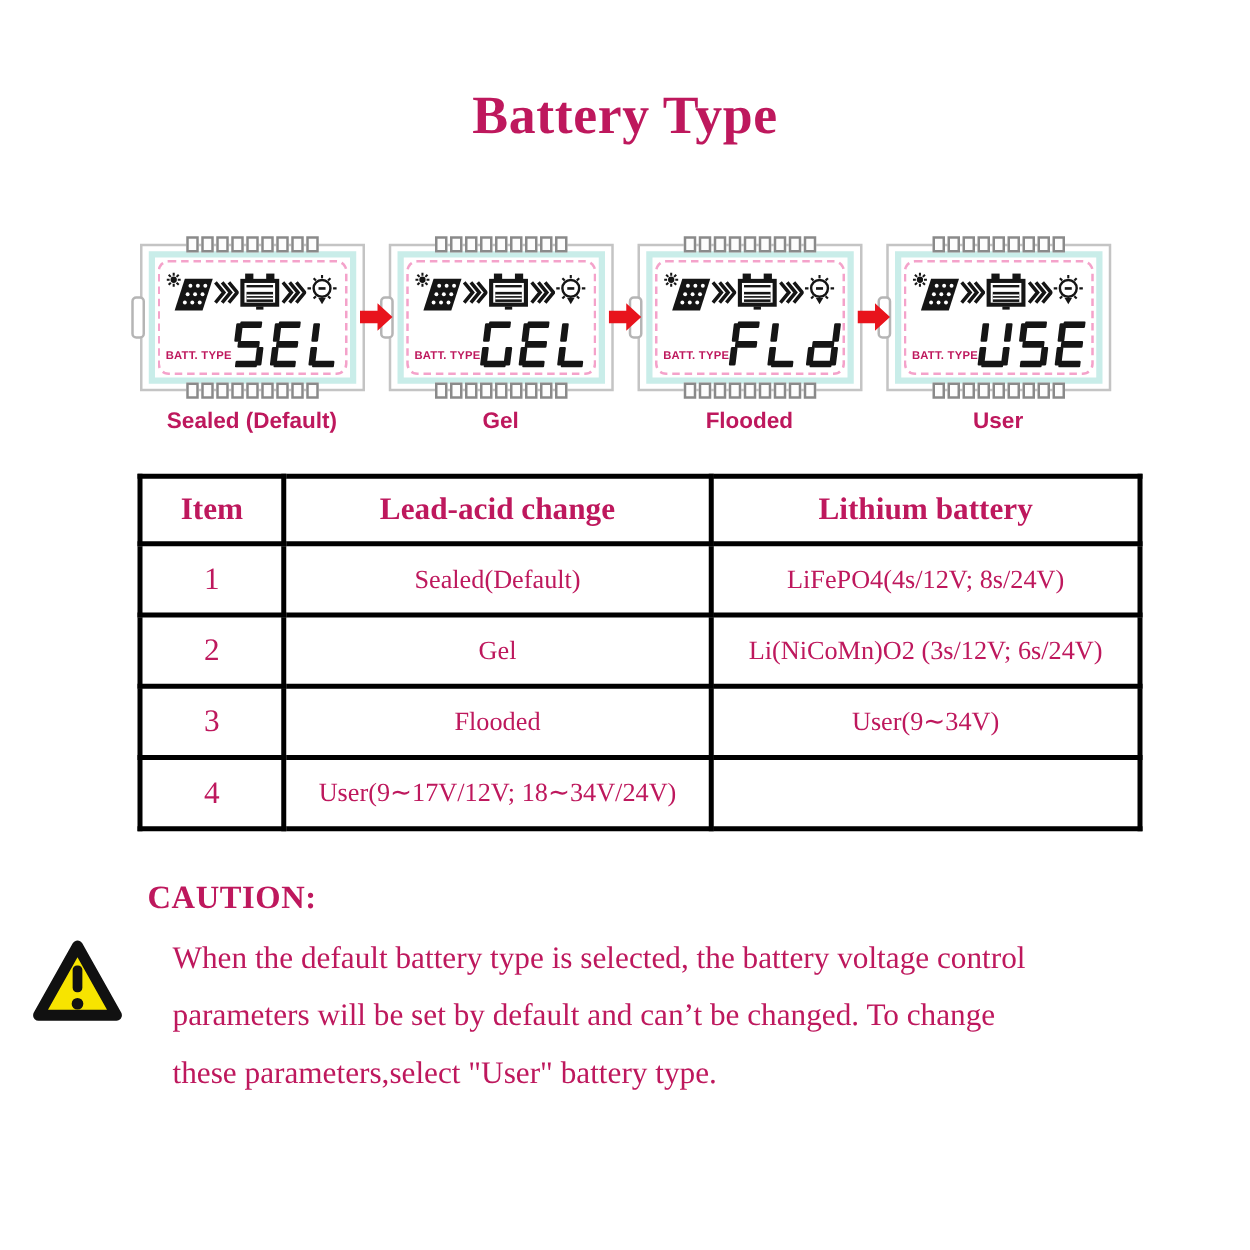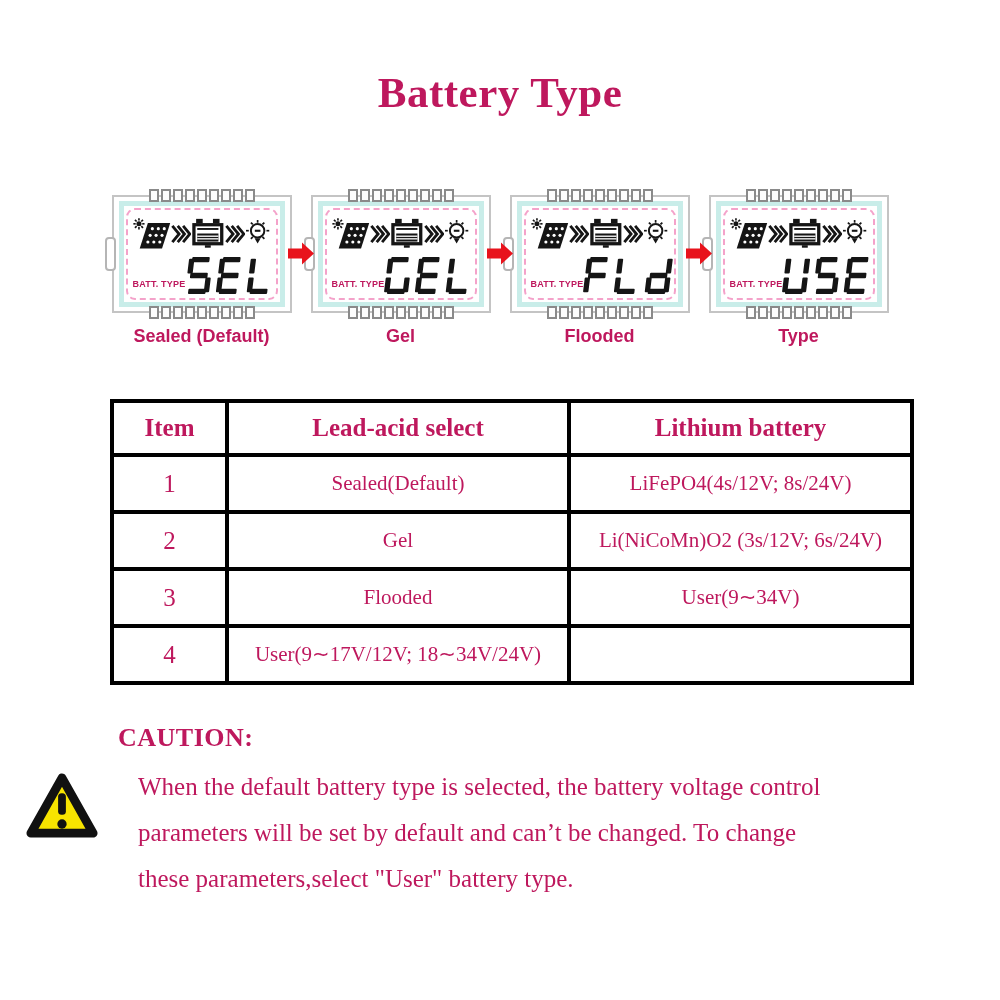--- a/index.html
+++ b/index.html
@@ -53,21 +53,21 @@
   .seg-slot svg { transform:skewX(-7deg); }
   .seq-arrow { margin:46px -4px 0; z-index:3; position:relative; }
   .module-label {
     margin-top:13px; font-family:"Liberation Sans", sans-serif;
     font-weight:bold; font-size:18px; white-space:nowrap;
   }
 
   
   .battery-table {
     border-collapse:collapse; table-layout:fixed; width:800px;
-    margin:52px 0 0 110px;
+    margin:32px 0 0 110px;
   }
   .battery-table col.c-item { width:115px; }
   .battery-table col.c-lead { width:342px; }
   .battery-table col.c-li   { width:343px; }
   .battery-table th, .battery-table td {
     border:4px solid #000; text-align:center; vertical-align:middle;
     padding:0 1px; overflow:hidden;
   }
   .battery-table th { height:54px; font-size:25px; font-weight:bold; }
   .battery-table td { height:57px; font-size:21px; font-weight:normal; }
@@ -566,34 +566,34 @@
                       <rect x="65" y="15.4" width="17" height="5.2" rx="1"></rect>
                       <rect x="62" y="20" width="5.2" height="14.4" rx="1"></rect>
                       <rect x="65" y="30.8" width="17" height="5.2" rx="1"></rect>
                     </g>
                   </svg>
                 </span>
           </div>
         </div>
       </div>
     </div>
-    <div class="module-label">Type</div>
+    <div class="module-label">User</div>
   </div>
 </div>
 
   <table class="battery-table">
     <colgroup>
         <col class="c-item">
         <col class="c-lead">
         <col class="c-li">
       </colgroup>
     <thead>
       <tr>
           <th>Item</th>
-          <th>Lead-acid select</th>
+          <th>Lead-acid change</th>
           <th>Lithium battery</th>
         </tr>
     </thead>
     <tbody>
         <tr>
           <td>1</td>
           <td>Sealed(Default)</td>
           <td>LiFePO4(4s/12V; 8s/24V)</td>
         </tr>
         <tr>

